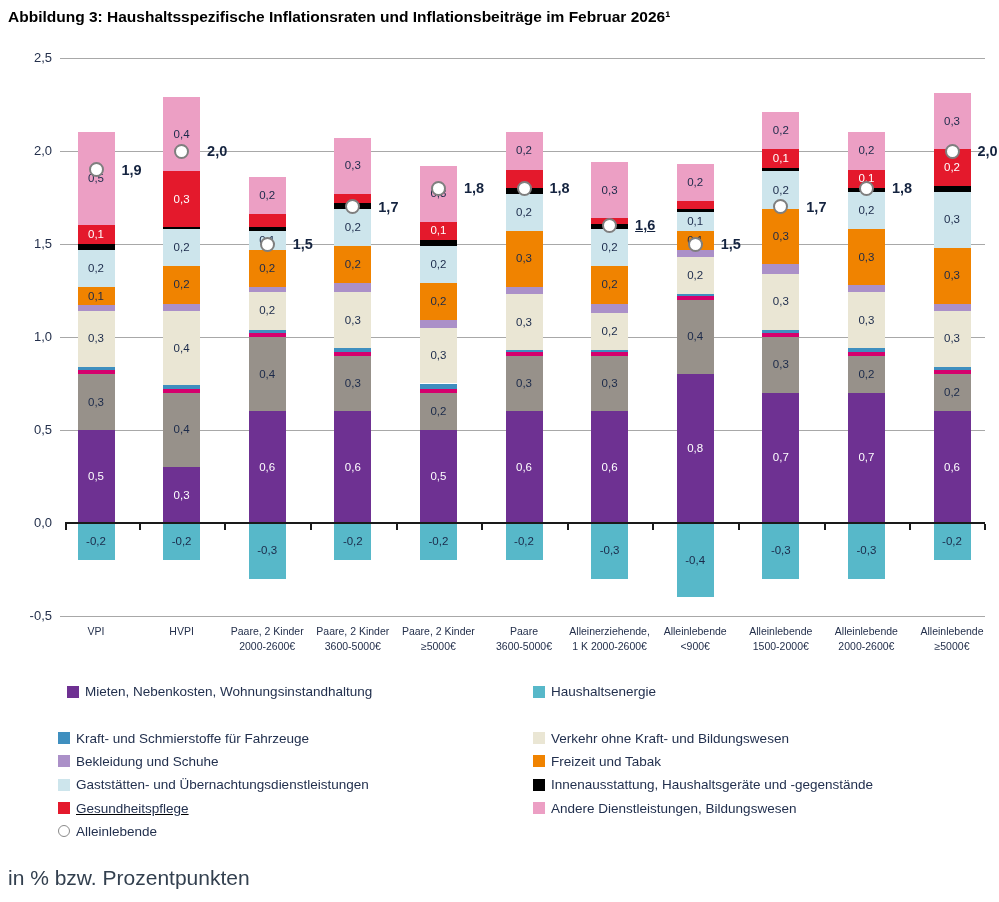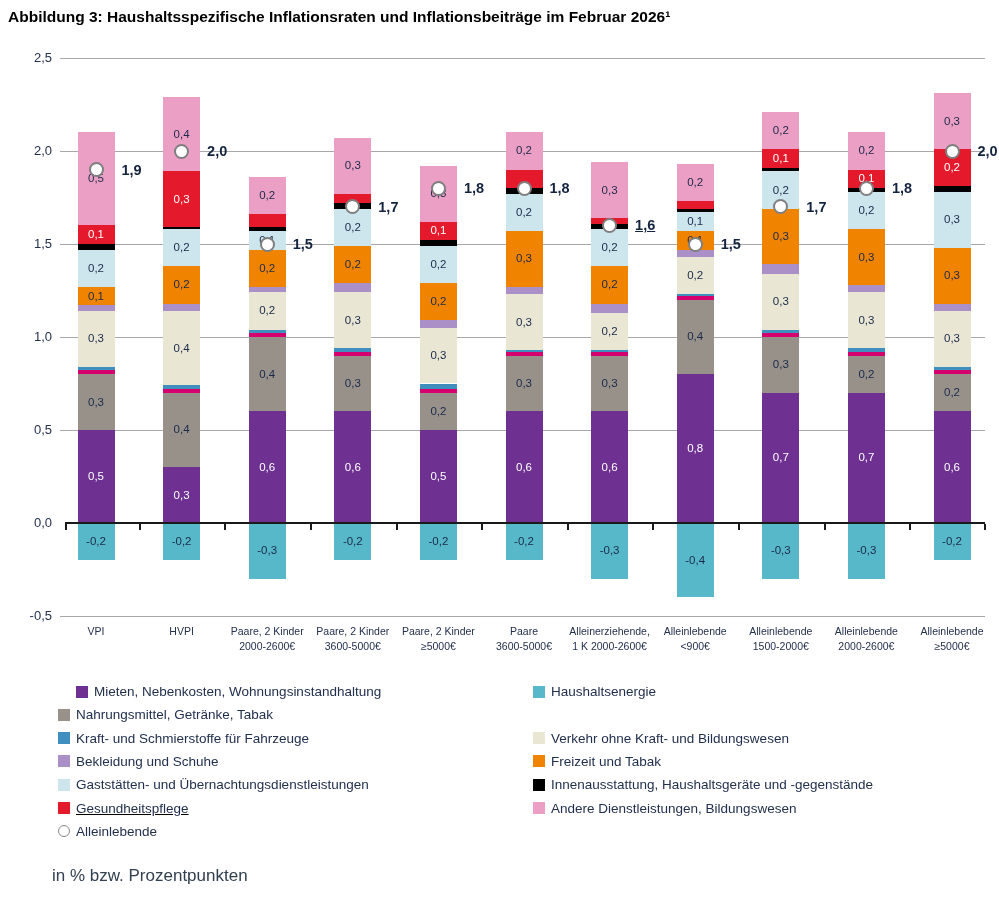--- a/index.html
+++ b/index.html
@@ -13,21 +13,21 @@
   .xtickmark{width:2px;height:6px;background:#1a1a1a;z-index:3;}
   .seg{display:flex;align-items:center;justify-content:center;z-index:2;}
   .seg span{font-size:11.5px;line-height:11px;}
   .dot{width:11px;height:11px;border-radius:50%;background:#fff;border:2px solid #7f7f7f;z-index:5;}
   .rate{font-size:14.5px;font-weight:bold;color:#14233f;z-index:6;white-space:nowrap;}
   .xcat{width:98px;text-align:center;font-size:10.5px;line-height:15px;color:#24304c;}
   .legend-item{display:flex;align-items:center;height:23px;}
   .legend-item .sw{width:12px;height:12px;margin-right:6px;flex:0 0 auto;}
   .legend-item .sw.circle{border-radius:50%;background:#fff;border:1.5px solid #8a8a8a;width:10px;height:10px;}
   .legend-item .lab{font-size:13.5px;color:#22304e;white-space:nowrap;}
-  .footer{left:8px;top:866px;font-size:17px;color:#33404f;margin-left:44px;}
+  .footer{left:8px;top:866px;font-size:21px;color:#33404f;}
 </style>
 </head>
 <body>
 
 <div class="page">
   <div class="abs title">Abbildung 3: Haushaltsspezifische Inflationsraten und Inflationsbeiträge im Februar 2026¹</div>
   <div class="abs" id="chart" style="left:0;top:0;width:999px;height:670px;">
       <div class="abs gridline" style="left: 60px; top: 58px; width: 925px; background: rgb(168, 168, 168);"></div>
       <div class="abs ytick" style="left: 8px; top: 50px;">2,5</div>
       <div class="abs gridline" style="left: 60px; top: 151px; width: 925px; background: rgb(168, 168, 168);"></div>
@@ -411,27 +411,23 @@
         <span style="color: rgb(27, 42, 74);">0,3</span>
       </div>
       <div class="abs dot" style="left: 944.5px; top: 143.5px;"></div>
       <div class="abs rate" style="left: 977.5px; top: 143px;">2,0</div>
       <div class="abs xcat" style="left: 903px; top: 624px;">
         <div>Alleinlebende</div>
         <div>≥5000€</div>
       </div>
     </div>
   <div class="abs" id="legend" style="left:0;top:680px;width:999px;height:165px;">
-      <div class="abs legend-item" style="left: 76px; top: 0px; justify-content: space-between;">
+      <div class="abs legend-item" style="left: 67px; top: 0px; justify-content: space-between;">
         <div class="sw" style="background: rgb(110, 49, 146);"></div>
         <div class="lab">Mieten, Nebenkosten, Wohnungsinstandhaltung</div>
-      </div>
-      <div class="abs legend-item" style="left: 58px; top: 23.3px;">
-        <div class="sw" style="background: rgb(151, 145, 138);"></div>
-        <div class="lab">Nahrungsmittel, Getränke, Tabak</div>
       </div>
       <div class="abs legend-item" style="left: 58px; top: 46.6px;">
         <div class="sw" style="background: rgb(63, 143, 191);"></div>
         <div class="lab">Kraft- und Schmierstoffe für Fahrzeuge</div>
       </div>
       <div class="abs legend-item" style="left: 58px; top: 69.9px;">
         <div class="sw" style="background: rgb(171, 144, 200);"></div>
         <div class="lab">Bekleidung und Schuhe</div>
       </div>
       <div class="abs legend-item" style="left: 58px; top: 93.2px;">

